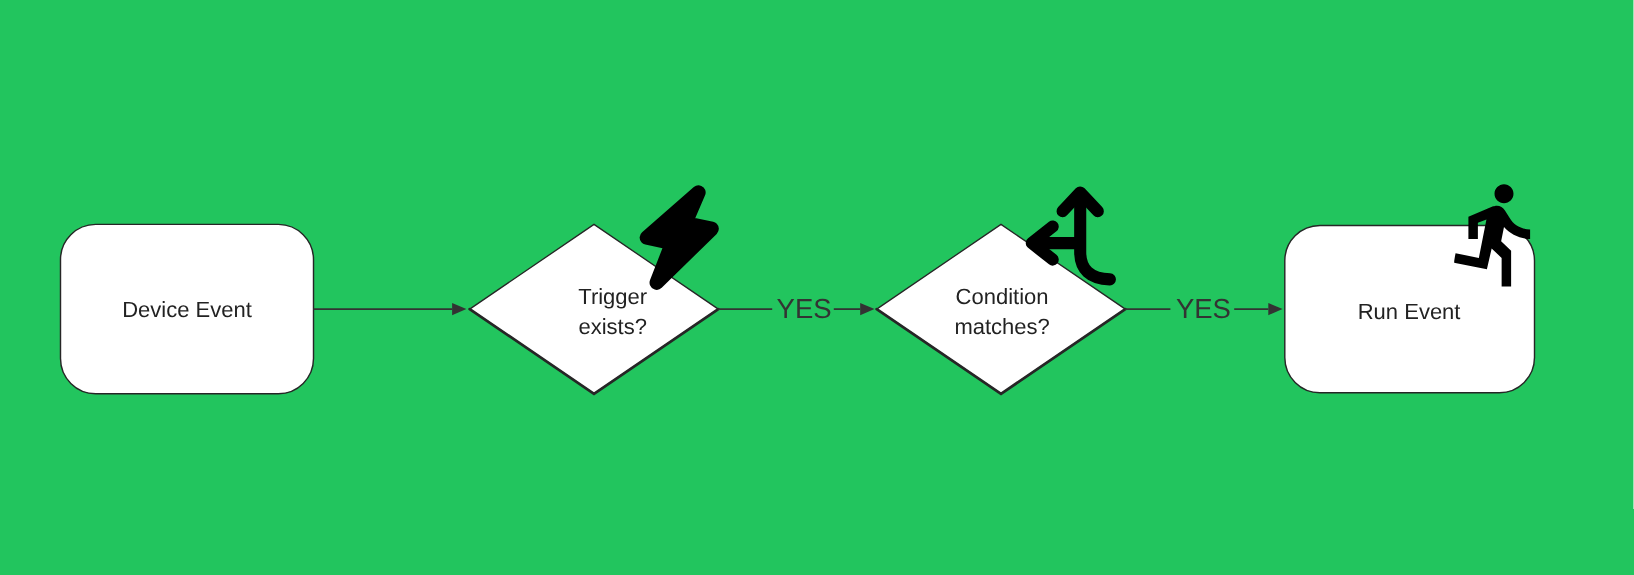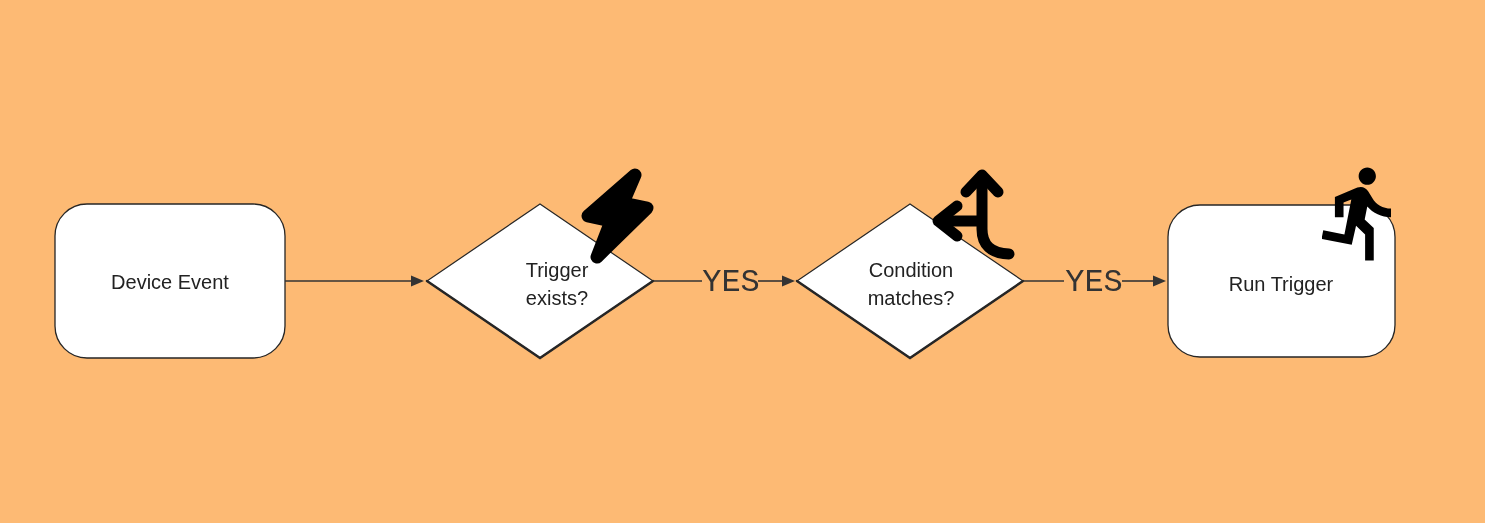--- a/index.html
+++ b/index.html
@@ -1,32 +1,32 @@
 <!DOCTYPE html>
 <html><head>
 <meta charset="utf-8">
 <style>
   html,body{margin:0;padding:0;background:#ffffff;}
   .canvas{
-    position:relative;width:1485px;height:523px;background:#fdba74;
+    position:relative;width:1485px;height:523px;background:#22c55e;
     font-family:"Liberation Sans",sans-serif;overflow:hidden;
   }
   .layer{position:absolute;left:0;top:0;z-index:1;}
   .edge{stroke:#333333;stroke-width:1.6;fill:none;}
   .arrowhead{fill:#333333;stroke:none;}
   .node-shape{fill:#ffffff;stroke:#262626;stroke-width:1.2;}
   .sketch{fill:none;stroke:#262626;stroke-width:2.5;stroke-linecap:round;}
   .box{fill:#ffffff;stroke:#262626;stroke-width:1.3;}
   .label{
     position:absolute;z-index:2;transform:translate(-50%,-50%);
     color:#222222;font-size:20px;line-height:28px;text-align:center;white-space:nowrap;
   }
   .edge-label{
     position:absolute;z-index:2;transform:translate(-50%,-50%);
-    color:#333333;font-size:32px;line-height:25px;text-align:center;white-space:nowrap;font-family:Liberation Mono, monospace;
+    color:#333333;font-size:25px;line-height:25px;text-align:center;white-space:nowrap;
   }
   .icon{position:absolute;z-index:3;}
 </style>
 </head>
 <body>
 
 <div class="canvas">
 
   <svg class="layer" width="1485" height="523" viewBox="0 0 1485 523">
 
@@ -51,21 +51,21 @@
 
     <rect x="1168" y="205" width="227" height="152" rx="32" ry="32" class="box"></rect>
   </svg>
 
   <div class="label" style="left:170px;top:282px">Device Event</div>
 
   <div class="label" style="left:557px;top:284px"><span>Trigger</span><br><span>exists?</span></div>
 
   <div class="label" style="left:911px;top:284px"><span>Condition</span><br><span>matches?</span></div>
 
-  <div class="label" style="left:1281px;top:284px">Run Trigger</div>
+  <div class="label" style="left:1281px;top:284px">Run Event</div>
 
   <div class="edge-label" style="left:731px;top:282px">YES</div>
 
   <div class="edge-label" style="left:1094px;top:282px">YES</div>
 
   <svg class="icon" style="left:573px;top:166px" width="90" height="100" viewBox="0 0 90 100">
     <path d="M62 9 L15 50 L38 55 L24 91 L74 42 L50 37 Z" fill="#000000" stroke="#000000" stroke-width="13" stroke-linejoin="round"></path>
   </svg>
 
   <svg class="icon" style="left:924px;top:163px" width="94" height="106" viewBox="0 0 94 106" fill="none" stroke="#000000" stroke-width="11" stroke-linecap="round" stroke-linejoin="round">

